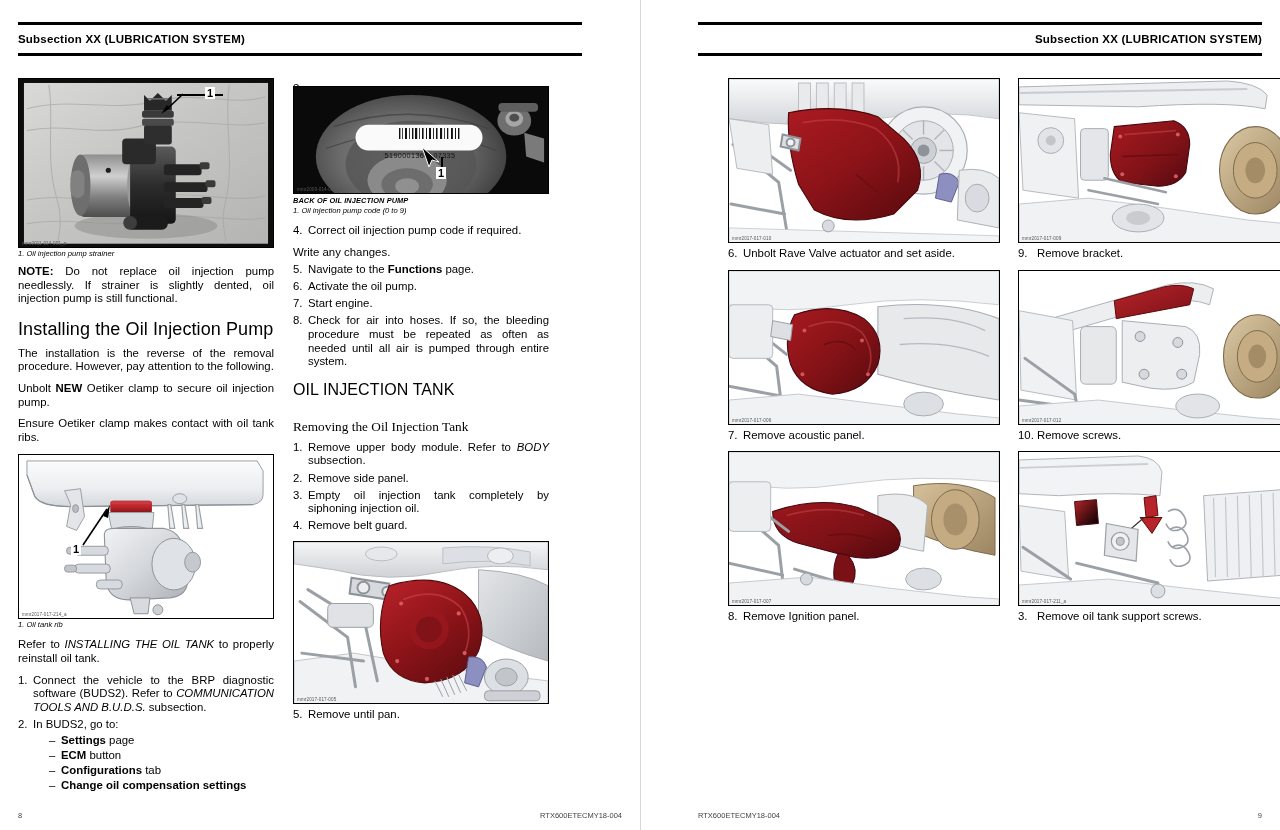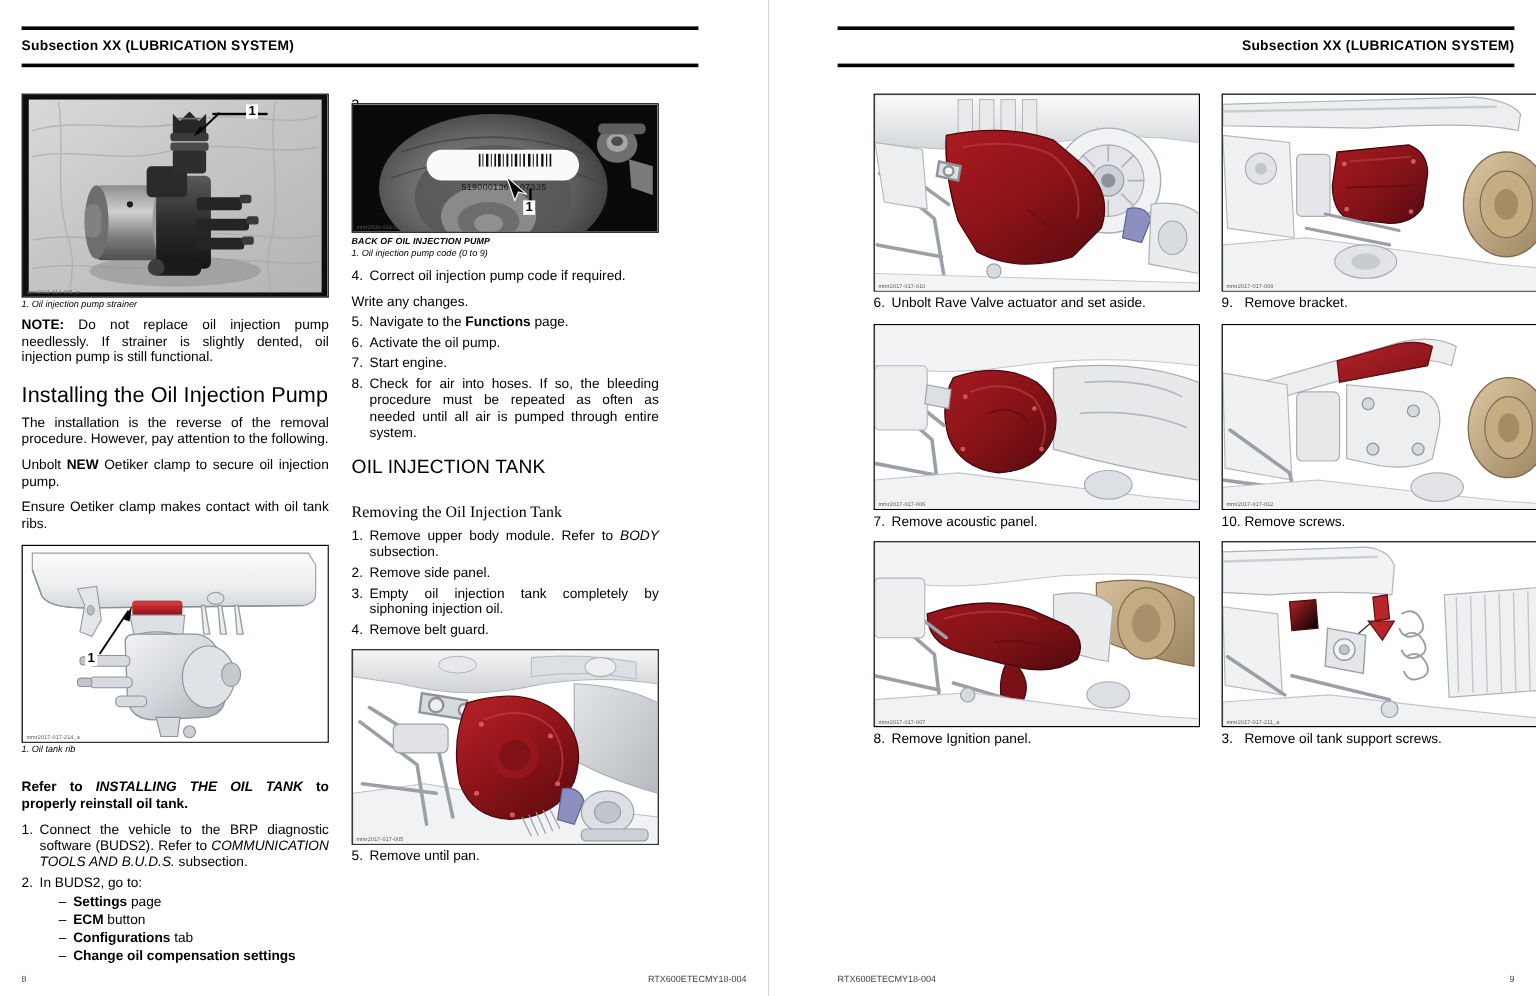--- a/index.html
+++ b/index.html
@@ -291,21 +291,21 @@
             <svg style="position:absolute; left:58px; top:48px; width:38px; height:44px; z-index:4;" viewBox="0 0 38 44">
               <path d="M6 42 L30 6" stroke="#000" stroke-width="1.6" fill="none"></path>
               <path d="M33 2 L26 13 L31 15 Z" fill="#000"></path>
             </svg>
             <div class="callout" style="left:52px; top:88px;">1</div>
             <div class="fig-code">mmr2017-017-214_a</div>
           </div>
           <div class="fig-legend">1.  Oil tank rib</div>
         </div>
 
-        <p class="para" style="margin-top:20px;font-weight:bold;"><span>Refer to </span><span class="i">INSTALLING THE OIL TANK</span><span> to properly reinstall oil tank.</span></p>
+        <p class="para" style="margin-top:8px;"><span>Refer to </span><span class="i">INSTALLING THE OIL TANK</span><span> to properly reinstall oil tank.</span></p>
 
 
         <ul class="nlist">
           <li>
             <span class="num">1.</span><span>Connect the vehicle to the BRP diagnostic software (BUDS2). Refer to </span><span class="i">COMMUNICATION TOOLS AND B.U.D.S.</span><span> subsection.</span>
           </li>
           <li>
             <span class="num">2.</span><span>In BUDS2, go to:</span>
             <ul class="dlist">
               <li><span class="dash">–</span><span class="b">Settings</span><span> page</span></li>

